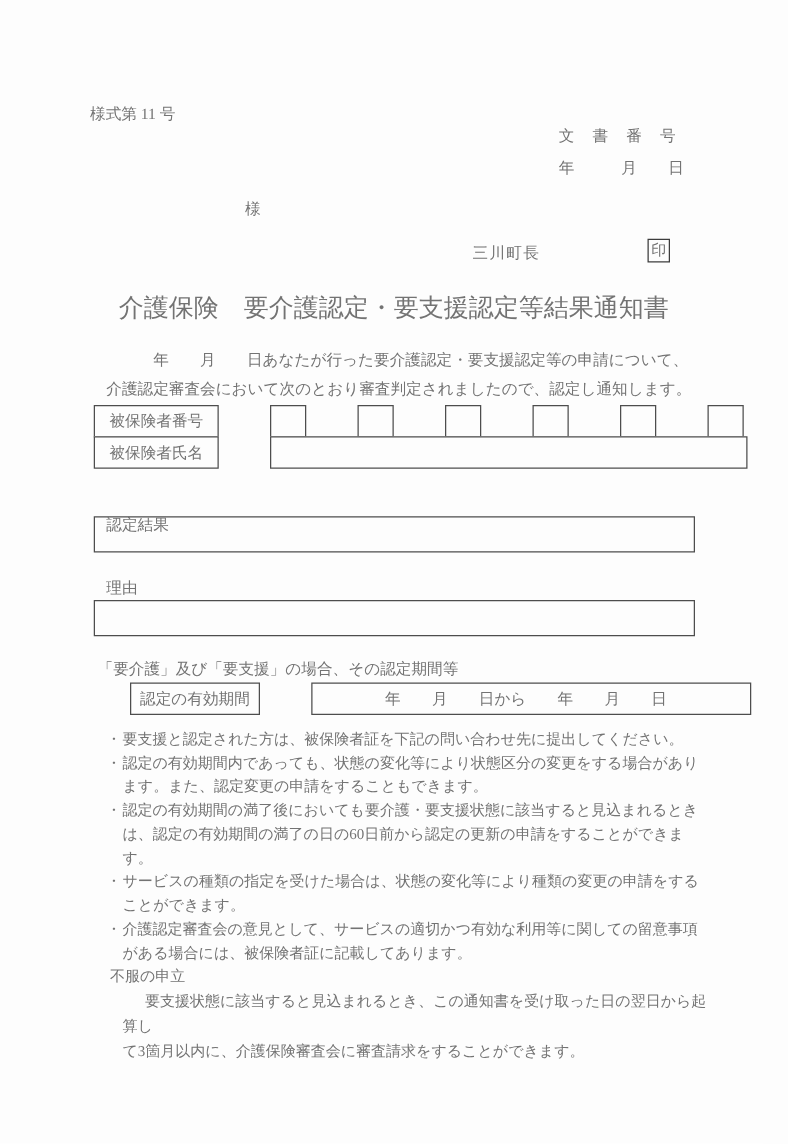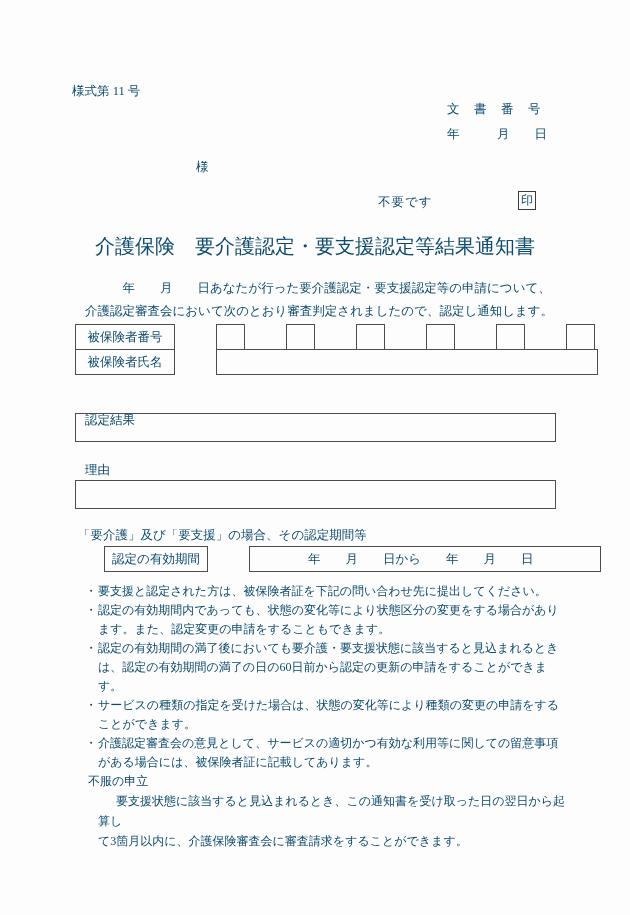--- a/index.html
+++ b/index.html
@@ -4,21 +4,21 @@
 <style>
   * { box-sizing: border-box; margin: 0; padding: 0; }
   html, body { background: #ffffff; }
   body { font-family: "Liberation Serif", "DejaVu Serif", serif; }
   .page {
     position: relative;
     width: 630px;
     height: 915px;
     margin: 0 auto;
     background: #fdfdfd;
-    color: #0c4a6e;
+    color: #737373;
     font-size: 12.5px;
     overflow: hidden;
   }
   .abs { position: absolute; }
   .form-number { left: 72px; top: 83px; }
   .doc-number { left: 447px; top: 101px; letter-spacing: 1px; }
   .date-line { left: 447px; top: 126px; }
   .addressee { left: 196px; top: 159px; }
   .sender { left: 378px; top: 194px; letter-spacing: 1px; }
   .seal-box {
@@ -72,21 +72,21 @@
 </style>
 </head>
 <body>
 
 <div class="page">
 
   <div class="abs form-number">様式第 11 号</div>
   <div class="abs doc-number">文　書　番　号</div>
   <div class="abs date-line">年　　　月　　日</div>
   <div class="abs addressee">様</div>
-  <div class="abs sender">不要です</div>
+  <div class="abs sender">三川町長</div>
   <div class="abs seal-box">
     <span>印</span>
   </div>
 
   <div class="abs doc-title">介護保険　要介護認定・要支援認定等結果通知書</div>
 
   <div class="abs intro">
     <div>　　　年　　月　　日あなたが行った要介護認定・要支援認定等の申請について、</div>
     <div>介護認定審査会において次のとおり審査判定されましたので、認定し通知します。</div>
   </div>

